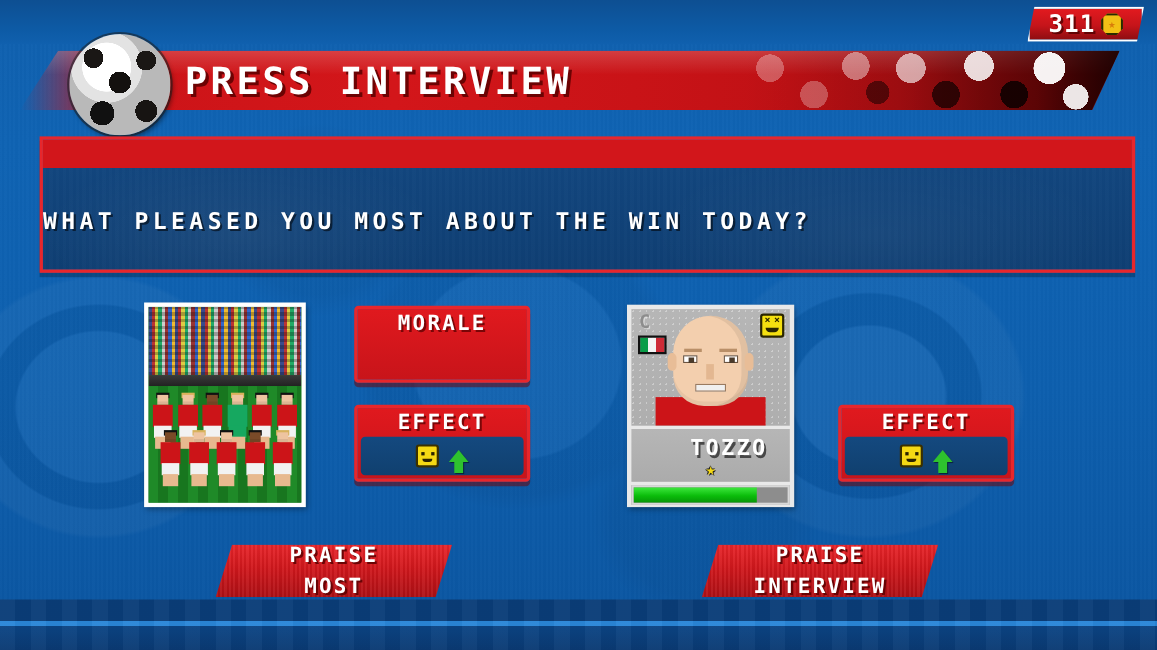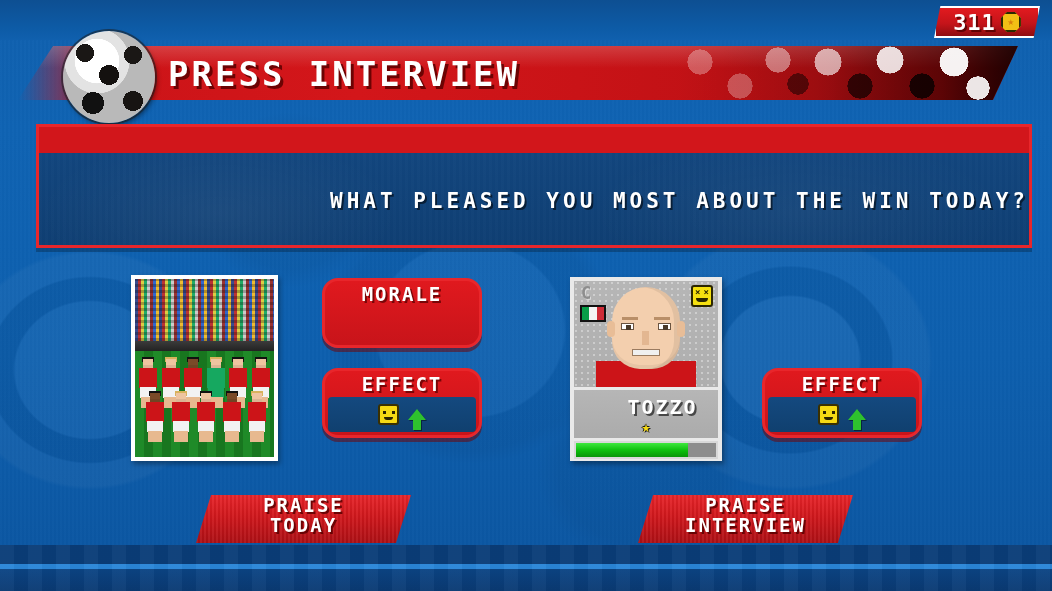--- a/index.html
+++ b/index.html
@@ -119,21 +119,21 @@
   }
   #question-panel .inner-shade{
     position:absolute; left:0; right:0; top:26px; bottom:0;
     background:
       radial-gradient(ellipse 260px 110px at 180px 60px, rgba(255,255,255,.05), transparent 70%),
       radial-gradient(ellipse 300px 110px at 760px 60px, rgba(255,255,255,.04), transparent 70%),
       repeating-linear-gradient(90deg, rgba(255,255,255,.012) 0 3px, rgba(0,0,0,.012) 3px 6px);
   }
   #question-text{
     position:absolute; left:0; right:0; top:62px;
-    text-align:right;
+    text-align:left;
     font-family:"DejaVu Sans Mono", monospace;
     font-weight:bold; font-size:21px; letter-spacing:4px; color:#fff;
     text-shadow:2px 2px 0 rgba(0,0,0,.55);
   }
 
   
   #team-photo{
     position:absolute; left:131px; top:275px; width:147px; height:186px;
     background:#ffffff; padding:4px;
     box-shadow:2px 3px 5px rgba(0,0,0,.35);
@@ -164,21 +164,21 @@
   .pl .shorts{ position:absolute; left:2px; top:28px; width:16px; height:11px; background:#f2f2f2; }
   .pl .legs{ position:absolute; left:3px; top:38px; width:14px; height:11px; background:#e7b98f; }
   .pl.gk .body{ background:#16a860; }
   .pl.gk .shorts{ background:#16a860; }
   .pl.gk{ height:56px; }
 
   
   .stat-panel{
     position:absolute;
     border:3px solid #e8262b;
-    border-radius:16px;
+    border-radius:4px;
     background:linear-gradient(180deg,#e0191e 0%,#c8141a 100%);
     box-shadow:0 4px 0 rgba(110,6,10,.55);
   }
   .stat-label{
     height:26px; line-height:26px; text-align:center;
     font-family:"DejaVu Sans Mono", monospace;
     font-weight:bold; font-size:19px; letter-spacing:2px; color:#fff;
     text-shadow:2px 2px 0 rgba(90,0,0,.75);
   }
   .stat-body{
@@ -288,21 +288,21 @@
   }
   .pc-bar .fill{ position:absolute; left:0; top:0; bottom:0; background:linear-gradient(180deg,#3ee83e 0%,#0bbd0b 55%,#079507 100%); }
 
   
   .action-btn{
     position:absolute; height:48px;
     background:
       repeating-linear-gradient(90deg, rgba(255,255,255,.05) 0 2px, rgba(0,0,0,.05) 2px 4px),
       linear-gradient(180deg,#e8252a 0%,#d1171c 45%,#ad1015 100%);
     clip-path: polygon(7% 0, 100% 0, 93% 100%, 0% 100%);
-    display:flex; flex-direction:column; align-items:center; justify-content:flex-start;
+    display:flex; flex-direction:column; align-items:center; justify-content:space-between;
     box-shadow:0 4px 0 rgba(0,0,0,.25);
     cursor:pointer;
   }
   .action-btn span{
     font-family:"DejaVu Sans Mono", monospace; font-weight:bold; font-size:19px;
     letter-spacing:2px; color:#fff; line-height:20px;
     text-shadow:2px 2px 0 rgba(90,0,0,.85);
   }
   #btn-praise-team{ left:196px; top:495px; width:215px; }
   #btn-praise-coaching{ left:638px; top:495px; width:215px; }
@@ -430,21 +430,21 @@
 <div id="panel-effect-left" class="stat-panel">
   <div class="stat-label">EFFECT</div>
   <div class="stat-body">
     <div class="smiley"></div>
     <div class="uparrow"></div>
   </div>
 </div>
 
 <div id="btn-praise-team" class="action-btn">
   <span>PRAISE</span>
-  <span>TODAY</span>
+  <span>MOST</span>
 </div>
 
 <div id="player-card">
   <div class="pc-portrait">
     <div class="dots"></div>
     <div class="face">
       <div class="shirt"></div>
       <div class="neck"></div>
       <div class="head"></div>
       <div class="ear l"></div>

